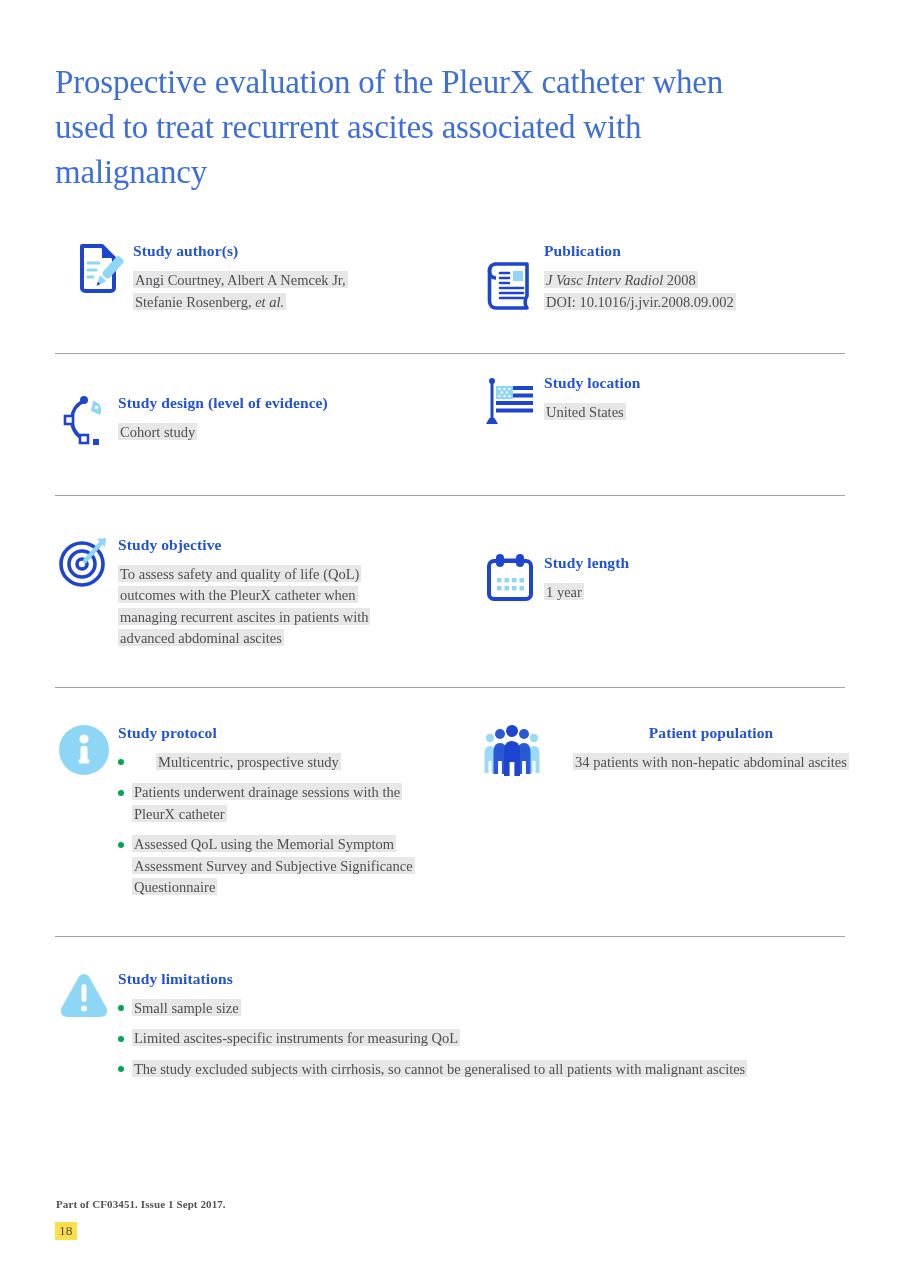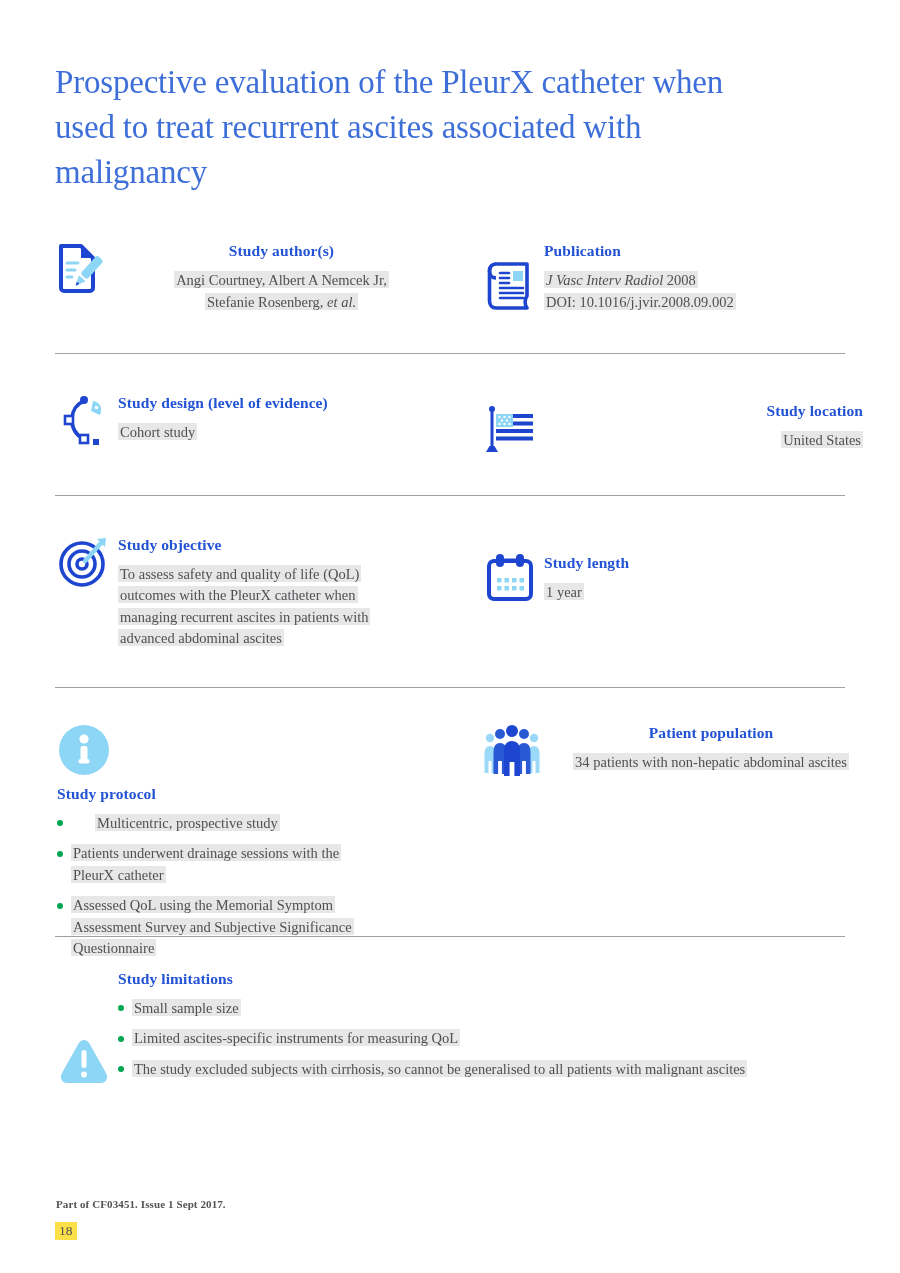--- a/index.html
+++ b/index.html
@@ -40,21 +40,21 @@
     font-size:13.5px; color:#4f5054; background:#fde047; padding:1px 4px;
   }
 </style>
 </head>
 <body>
 
 <div class="page">
 
   <div class="title">Prospective evaluation of the PleurX catheter when used to treat recurrent ascites associated with malignancy</div>
 
-  <div class="item" style="left:51px; top:240px; width:400px;text-align:center;">
+  <div class="item" style="left:72px; top:240px; width:400px;">
     <div class="icon-box">
       <svg width="54" height="54" viewBox="0 0 54 54">
         <path d="M10 5 h20 l12 12 v30 a3 3 0 0 1 -3 3 H13 a3 3 0 0 1 -3 -3 Z" fill="#ffffff" stroke="#1e45cf" stroke-width="4" stroke-linejoin="round"></path>
         <path d="M30 5 l12 12 h-12 z" fill="#1e45cf"></path>
         <g stroke="#8dd6f6" stroke-width="3" stroke-linecap="round">
           <line x1="16" y1="22" x2="27" y2="22"></line>
           <line x1="16" y1="29" x2="24" y2="29"></line>
           <line x1="16" y1="36" x2="21" y2="36"></line>
         </g>
         <g transform="rotate(42 36 32)">
@@ -115,21 +115,21 @@
       </svg>
     </div>
     <div class="content">
       <h3 class="heading">Study design (level of evidence)</h3>
       <div class="body">
         <span class="line"><span class="hl">Cohort study</span></span>
       </div>
     </div>
   </div>
 
-  <div class="item" style="left:483px; top:400px; width:380px;text-align:right;">
+  <div class="item" style="left:483px; top:372px; width:380px;">
     <div class="icon-box">
       <svg width="54" height="54" viewBox="0 0 54 54">
         <circle cx="9" cy="8" r="3" fill="#1e45cf"></circle>
         <line x1="9" y1="10" x2="9" y2="46" stroke="#1e45cf" stroke-width="3"></line>
         <path d="M3 51 h12 l-3.5 -6 h-5 Z" fill="#1e45cf"></path>
         <g>
           <rect x="13" y="13" width="37" height="4" fill="#1e45cf"></rect>
           <rect x="13" y="20.5" width="37" height="4" fill="#1e45cf"></rect>
           <rect x="13" y="28" width="37" height="4" fill="#1e45cf"></rect>
           <rect x="13" y="35.5" width="37" height="4" fill="#1e45cf"></rect>
@@ -199,21 +199,21 @@
     <div class="content">
       <h3 class="heading">Study length</h3>
       <div class="body">
         <span class="line"><span class="hl">1 year</span></span>
       </div>
     </div>
   </div>
 
   <div class="divider" style="top:687px;"></div>
 
-  <div class="item" style="left:57px; top:722px; width:410px;flex-direction:column;">
+  <div class="item" style="left:57px; top:722px; width:410px;">
     <div class="icon-box">
       <svg width="54" height="54" viewBox="0 0 54 54">
         <circle cx="27" cy="27" r="25" fill="#8dd6f6"></circle>
         <circle cx="27" cy="16" r="4.6" fill="#ffffff"></circle>
         <rect x="23.5" y="23" width="7" height="15" rx="2" fill="#ffffff"></rect>
         <rect x="21.5" y="36" width="11" height="4.5" rx="2" fill="#ffffff"></rect>
       </svg>
     </div>
     <div class="content">
       <h3 class="heading">Study protocol</h3>
@@ -258,21 +258,21 @@
     <div class="content">
       <h3 class="heading">Patient population</h3>
       <div class="body">
         <span class="line"><span class="hl">34 patients with non-hepatic abdominal ascites</span></span>
       </div>
     </div>
   </div>
 
   <div class="divider" style="top:936px;"></div>
 
-  <div class="item" style="left:57px; top:968px; width:800px;align-items:flex-end;">
+  <div class="item" style="left:57px; top:968px; width:800px;">
     <div class="icon-box">
       <svg width="54" height="54" viewBox="0 0 54 54">
         <path d="M27 5 c2.2 0 4.2 1.3 5.6 3.8 L49 38 c2.8 5 0.2 10 -5.8 10 H10.8 c-6 0 -8.6 -5 -5.8 -10 L21.4 8.8 C22.8 6.3 24.8 5 27 5 Z" fill="#8dd6f6"></path>
         <rect x="24.5" y="15" width="5" height="18" rx="2.5" fill="#ffffff"></rect>
         <circle cx="27" cy="39.5" r="3" fill="#ffffff"></circle>
       </svg>
     </div>
     <div class="content">
       <h3 class="heading">Study limitations</h3>
       <div>

